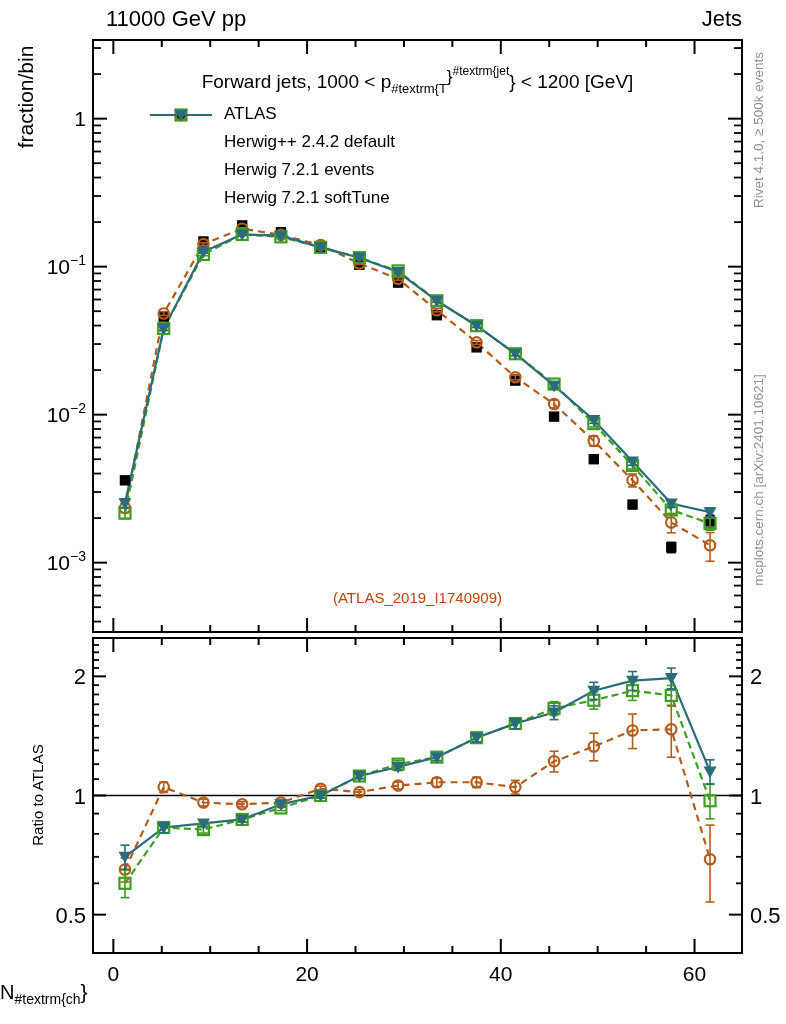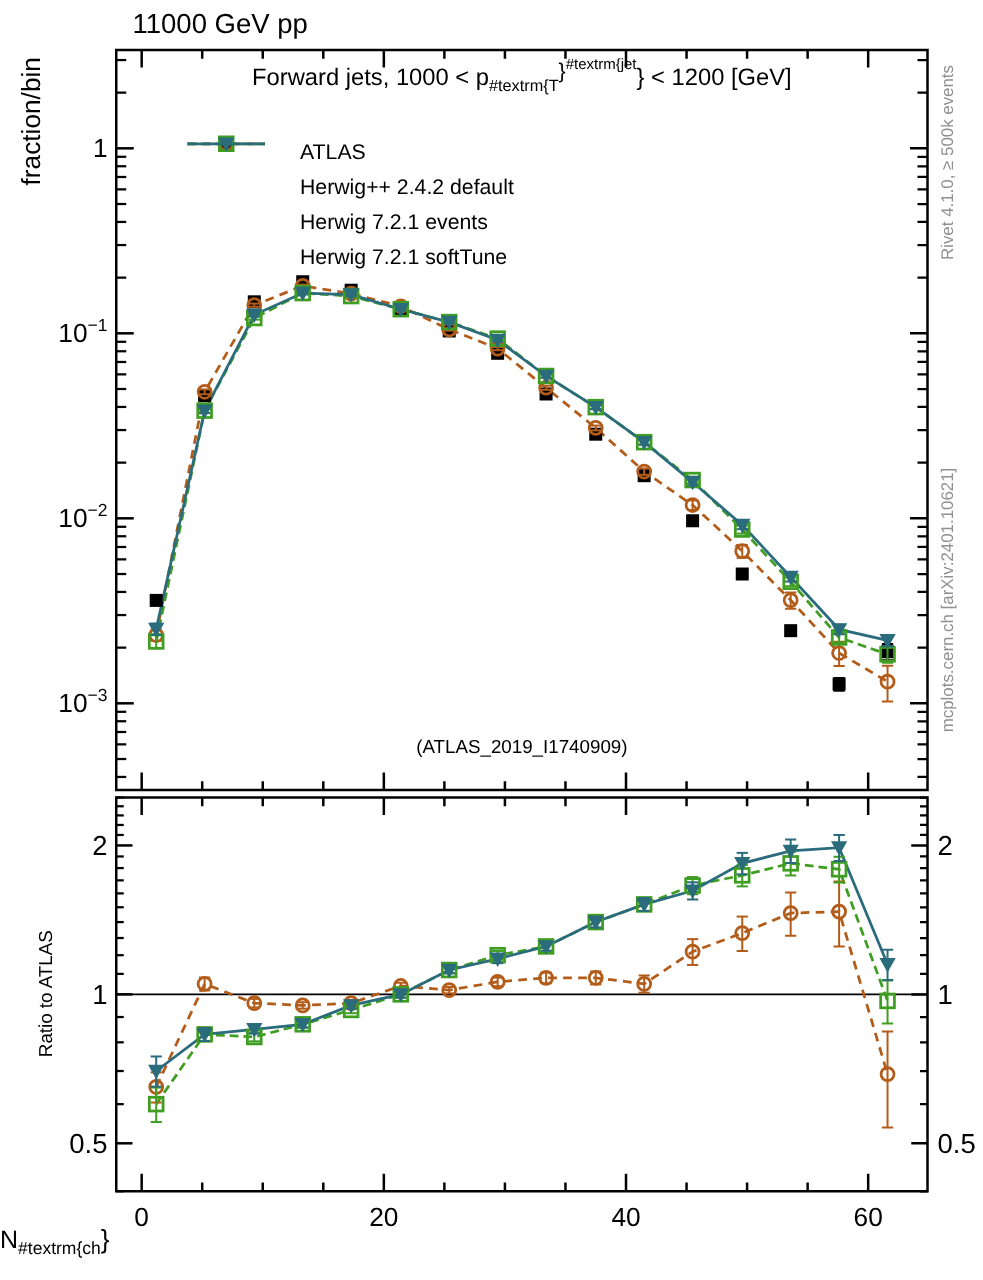--- a/index.html
+++ b/index.html
@@ -1,33 +1,33 @@
 <!DOCTYPE html>
 <html><head>
 <meta charset="utf-8">
 <style>
   html,body{margin:0;padding:0;background:#fff;}
   #page{position:relative;width:786px;height:1024px;background:#fff;overflow:hidden;
         font-family:"Liberation Sans", sans-serif;color:#000;}
   .abs{position:absolute;white-space:nowrap;}
   #header-left{left:106px;top:6px;font-size:22px;}
   #header-right{left:0;top:6px;width:742px;text-align:right;font-size:22px;}
-  #panel-title{left:93px;top:44px;width:649px;text-align:center;font-size:19px;}
+  #panel-title{left:93px;top:64px;width:649px;text-align:center;font-size:19px;}
   #panel-title sub{font-size:13px;}
   .sup1{font-size:17px;vertical-align:6px;}
   .sup2{font-size:12px;vertical-align:13px;}
   #ylabel-main{left:26px;top:97px;transform:translate(-50%,-50%) rotate(-90deg);font-size:21px;}
   #ylabel-ratio{left:37px;top:795px;transform:translate(-50%,-50%) rotate(-90deg);font-size:15px;}
   #right-text-top{left:758px;top:130px;transform:translate(-50%,-50%) rotate(-90deg);
       font-size:13.5px;color:#909090;}
   #right-text-bottom{left:758px;top:480px;transform:translate(-50%,-50%) rotate(-90deg);
       font-size:13.5px;color:#909090;}
-  #watermark{left:93px;top:589px;width:649px;text-align:center;font-size:15px;color:#000000;}
+  #watermark{left:93px;top:589px;width:649px;text-align:center;font-size:15px;color:#c2410c;}
   #legend{left:148px;top:104px;}
-  .lrow{display:flex;align-items:flex-end;height:28px;gap:16px;}
+  .lrow{display:flex;align-items:flex-start;height:28px;}
   .lmark{width:66px;height:22px;flex:0 0 66px;}
   .llab{padding-left:10px;font-size:17px;}
   #xlabel{left:0;top:980px;width:748px;text-align:left;font-size:20px;}
   #xlabel sub{font-size:14px;}
   .brace{font-size:21px;}
   svg{position:absolute;left:0;top:0;}
 </style>
 </head>
 <body>
 <div id="page">
@@ -668,20 +668,21 @@
       <line x1="666.7880597014926" y1="668.067622907237" x2="675.7880597014926" y2="668.067622907237" stroke="#2a6b7c" stroke-width="1.6"></line>
       <line x1="666.7880597014926" y1="688.7190695025997" x2="675.7880597014926" y2="688.7190695025997" stroke="#2a6b7c" stroke-width="1.6"></line>
       <path d="M 664.7880597014926 673.083388330025 L 677.7880597014926 673.083388330025 L 671.2880597014926 684.583388330025 Z" fill="#2a6b7c"></path>
       <line x1="710.034328358209" y1="759.8467494297431" x2="710.034328358209" y2="783.950585131473" stroke="#2a6b7c" stroke-width="1.6"></line>
       <line x1="705.534328358209" y1="759.8467494297431" x2="714.534328358209" y2="759.8467494297431" stroke="#2a6b7c" stroke-width="1.6"></line>
       <line x1="705.534328358209" y1="783.950585131473" x2="714.534328358209" y2="783.950585131473" stroke="#2a6b7c" stroke-width="1.6"></line>
       <path d="M 703.534328358209 766.476504881738 L 716.534328358209 766.476504881738 L 710.034328358209 777.976504881738 Z" fill="#2a6b7c"></path>
     </svg>
 
 <div class="abs" id="header-left">11000 GeV pp</div>
+<div class="abs" id="header-right">Jets</div>
 
 <div class="abs" id="panel-title"><span>Forward jets, 1000 &lt; p</span><sub>#textrm{T</sub><span class="sup1">}</span><span class="sup2">#textrm{jet</span><span>} &lt; 1200 [GeV]</span></div>
 
 <div class="abs" id="ylabel-main">fraction/bin</div>
 <div class="abs" id="ylabel-ratio">Ratio to ATLAS</div>
 <div class="abs" id="right-text-top">Rivet 4.1.0, ≥ 500k events</div>
 <div class="abs" id="right-text-bottom">mcplots.cern.ch [arXiv:2401.10621]</div>
 <div class="abs" id="watermark">(ATLAS_2019_I1740909)</div>
 
 <div class="abs" id="legend">

